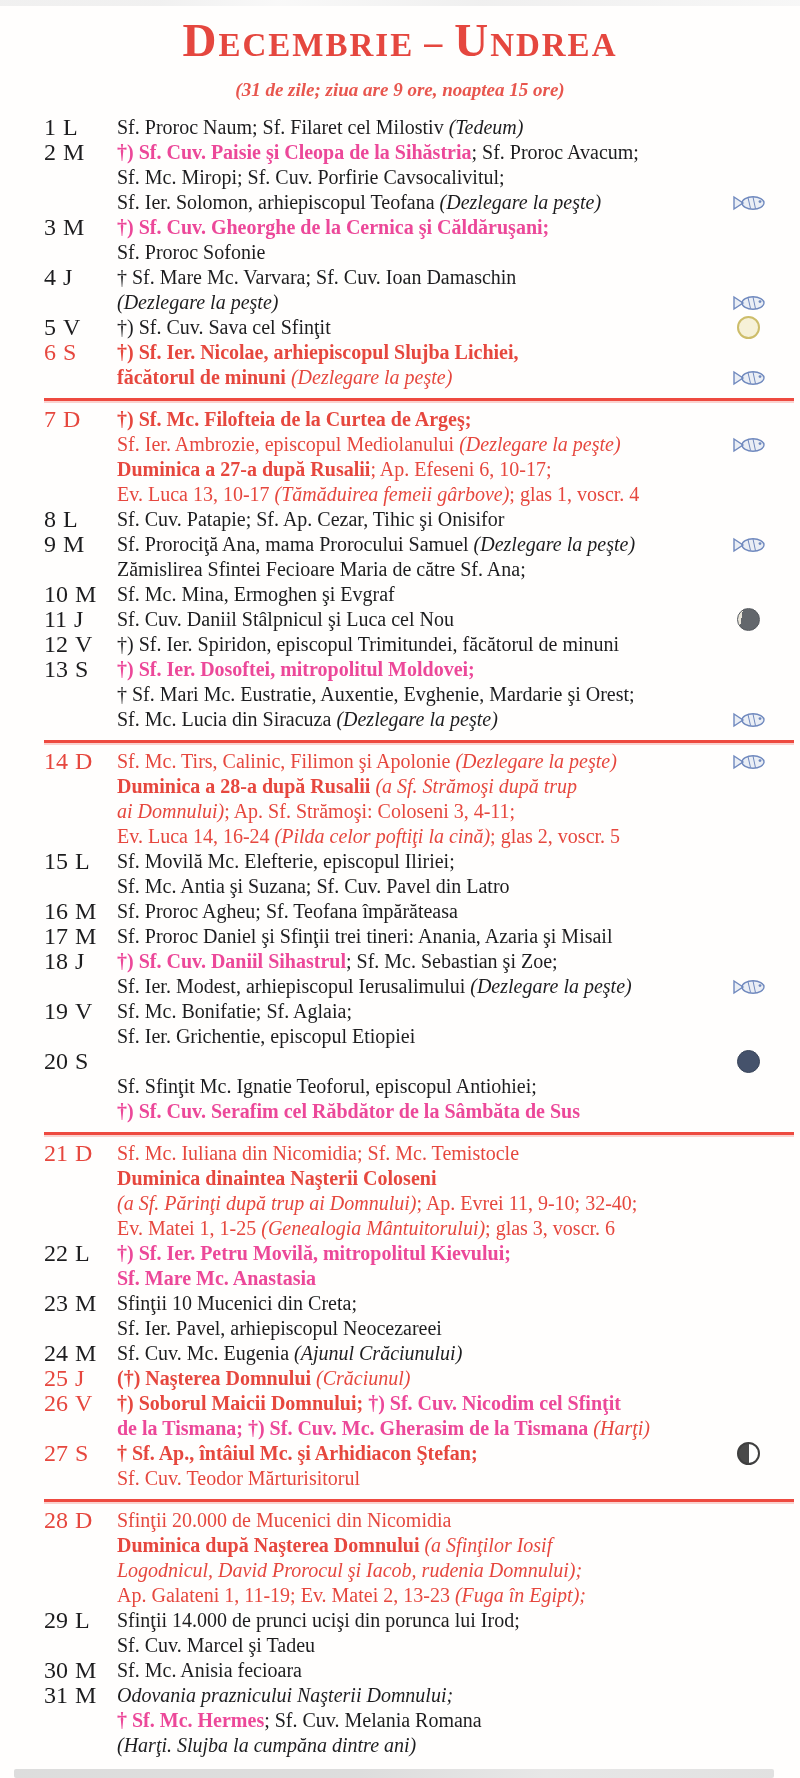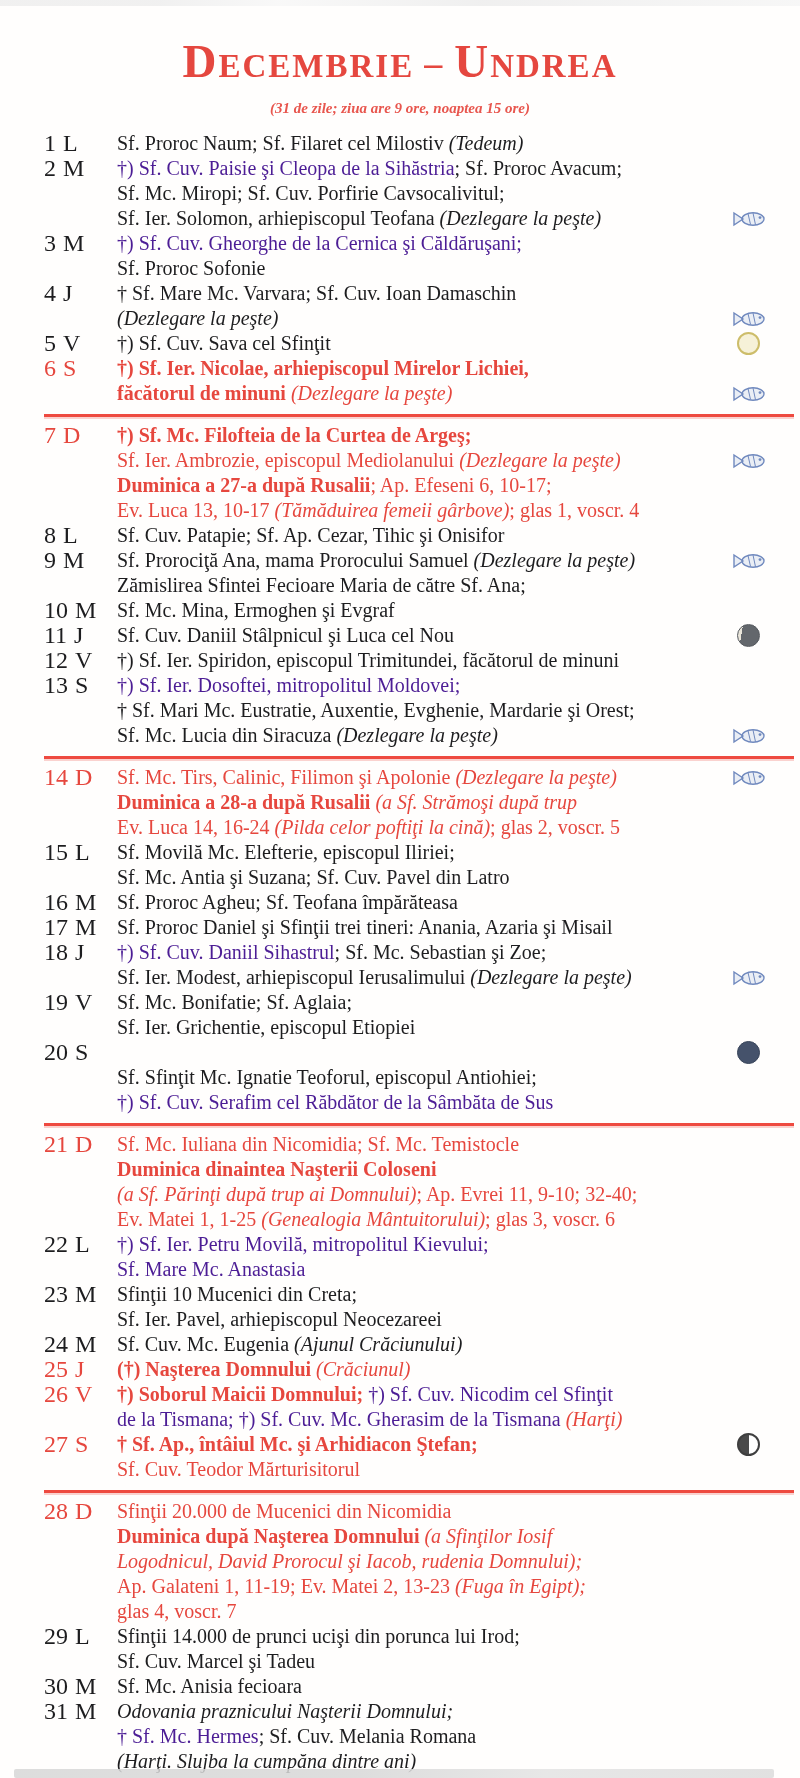--- a/index.html
+++ b/index.html
@@ -25,55 +25,54 @@
     color:#e5473f;
     font-weight:bold;
     letter-spacing:2px;
     line-height:52px;
     white-space:nowrap;
   }
   .title-word{
     display:inline-block;
     text-transform:uppercase;
     font-size:33px;
-    margin-top:21px;
   }
   .title-word::first-letter{ font-size:47px; }
   .title-sep{
     display:inline-block;
     font-size:36px;
     margin:0 10px;
     vertical-align:2px;
   }
   .page-subtitle{
     color:#e8564e;
     font-style:italic;
     font-weight:bold;
-    font-size:15px;
+    font-size:19px;
     margin-top:2px;
   }
   .entries{ margin-top:14px; padding:0 0 0 44px; }
   .entry{ display:flex; align-items:flex-start; }
   .day{
     width:73px; flex:0 0 73px;
     font-size:24px; line-height:25px;
     color:#1d1d1f; white-space:nowrap;
   }
   .day .d-dow{ margin-left:7px; }
   .day.red{ color:#e6473e; }
   .lines{ flex:1 1 auto; }
   .line{
     position:relative;
     height:25px; line-height:25px;
     font-size:20px;
     white-space:nowrap;
   }
   .s-n{ color:#1d1d1f;margin-top:8px; }
   .s-i{ color:#1d1d1f; font-style:italic; }
-  .s-b{ color:#4c1d95; font-weight:normal; }
+  .s-b{ color:#ec4899; font-weight:bold; }
   .s-r{ color:#e6473e; }
   .s-rb{ color:#e6473e; font-weight:bold; }
   .s-ri{ color:#e6473e; font-style:italic; }
   .red-rule{
     height:3px;
     background:#ee4a40;
     margin:8px 6px 6px 0;
     box-shadow:0 2px 0 rgba(240,130,120,.35);
   }
   .icon{ position:absolute; top:1px; }
@@ -161,21 +160,21 @@
     </div>
     <div class="entry">
       <div class="day"><span class="d-num">5</span><span class="d-dow">V</span></div>
       <div class="lines">
         <div class="line"><span class="s-n">†) Sf. Cuv. Sava cel Sfinţit</span><span class="icon moon moon-full"></span></div>
       </div>
     </div>
     <div class="entry">
       <div class="day red"><span class="d-num">6</span><span class="d-dow">S</span></div>
       <div class="lines">
-        <div class="line"><span class="s-rb">†) Sf. Ier. Nicolae, arhiepiscopul Mirelor Lichiei,</span></div>
+        <div class="line"><span class="s-rb">†) Sf. Ier. Nicolae, arhiepiscopul Slujba Lichiei,</span></div>
         <div class="line"><span class="s-rb">făcătorul de minuni </span><span class="s-ri">(Dezlegare la peşte)</span><span class="icon icon-fish">
             <svg width="34" height="18" viewBox="0 0 34 18">
               <polygon points="1,3 10,9 1,15" fill="rgba(160,180,220,0.22)" stroke="#7089be" stroke-width="1.4"></polygon>
               <ellipse cx="20" cy="9" rx="11" ry="6.2" fill="rgba(160,180,220,0.22)" stroke="#7089be" stroke-width="1.4"></ellipse>
               <line x1="15" y1="3.6" x2="17.5" y2="14.4" stroke="#7089be" stroke-width="1"></line>
               <line x1="20" y1="3" x2="22.5" y2="14.8" stroke="#7089be" stroke-width="1"></line>
               <circle cx="27" cy="7.6" r="1.4" fill="#7089be"></circle>
             </svg>
           </span></div>
       </div>
@@ -260,20 +259,21 @@
         <div class="line"><span class="s-r">Sf. Mc. Tirs, Calinic, Filimon şi Apolonie </span><span class="s-ri">(Dezlegare la peşte)</span><span class="icon icon-fish">
             <svg width="34" height="18" viewBox="0 0 34 18">
               <polygon points="1,3 10,9 1,15" fill="rgba(160,180,220,0.22)" stroke="#7089be" stroke-width="1.4"></polygon>
               <ellipse cx="20" cy="9" rx="11" ry="6.2" fill="rgba(160,180,220,0.22)" stroke="#7089be" stroke-width="1.4"></ellipse>
               <line x1="15" y1="3.6" x2="17.5" y2="14.4" stroke="#7089be" stroke-width="1"></line>
               <line x1="20" y1="3" x2="22.5" y2="14.8" stroke="#7089be" stroke-width="1"></line>
               <circle cx="27" cy="7.6" r="1.4" fill="#7089be"></circle>
             </svg>
           </span></div>
         <div class="line"><span class="s-rb">Duminica a 28-a după Rusalii </span><span class="s-ri">(a Sf. Strămoşi după trup</span></div>
+        <div class="line"><span class="s-ri">ai Domnului)</span><span class="s-r">; Ap. Sf. Strămoşi: Coloseni 3, 4-11;</span></div>
         <div class="line"><span class="s-r">Ev. Luca 14, 16-24 </span><span class="s-ri">(Pilda celor poftiţi la cină)</span><span class="s-r">; glas 2, voscr. 5</span></div>
       </div>
     </div>
     <div class="entry">
       <div class="day"><span class="d-num">15</span><span class="d-dow">L</span></div>
       <div class="lines">
         <div class="line"><span class="s-n">Sf. Movilă Mc. Elefterie, episcopul Iliriei;</span></div>
         <div class="line"><span class="s-n">Sf. Mc. Antia şi Suzana; Sf. Cuv. Pavel din Latro</span></div>
       </div>
     </div>
@@ -370,21 +370,20 @@
       </div>
     </div>
     <div class="red-rule"></div>
     <div class="entry">
       <div class="day red"><span class="d-num">28</span><span class="d-dow">D</span></div>
       <div class="lines">
         <div class="line"><span class="s-r">Sfinţii 20.000 de Mucenici din Nicomidia</span></div>
         <div class="line"><span class="s-rb">Duminica după Naşterea Domnului </span><span class="s-ri">(a Sfinţilor Iosif</span></div>
         <div class="line"><span class="s-ri">Logodnicul, David Prorocul şi Iacob, rudenia Domnului);</span></div>
         <div class="line"><span class="s-r">Ap. Galateni 1, 11-19; Ev. Matei 2, 13-23 </span><span class="s-ri">(Fuga în Egipt);</span></div>
-        <div class="line"><span class="s-r">glas 4, voscr. 7</span></div>
       </div>
     </div>
     <div class="entry">
       <div class="day"><span class="d-num">29</span><span class="d-dow">L</span></div>
       <div class="lines">
         <div class="line"><span class="s-n">Sfinţii 14.000 de prunci ucişi din porunca lui Irod;</span></div>
         <div class="line"><span class="s-n">Sf. Cuv. Marcel şi Tadeu</span></div>
       </div>
     </div>
     <div class="entry">

